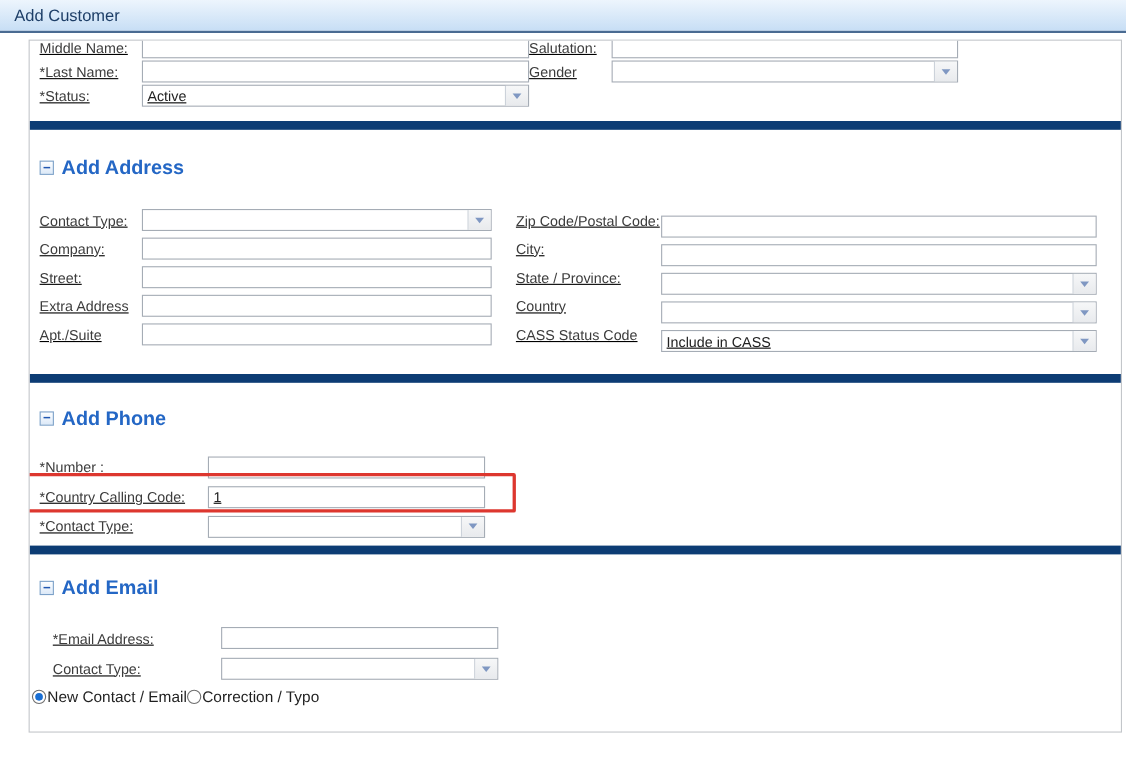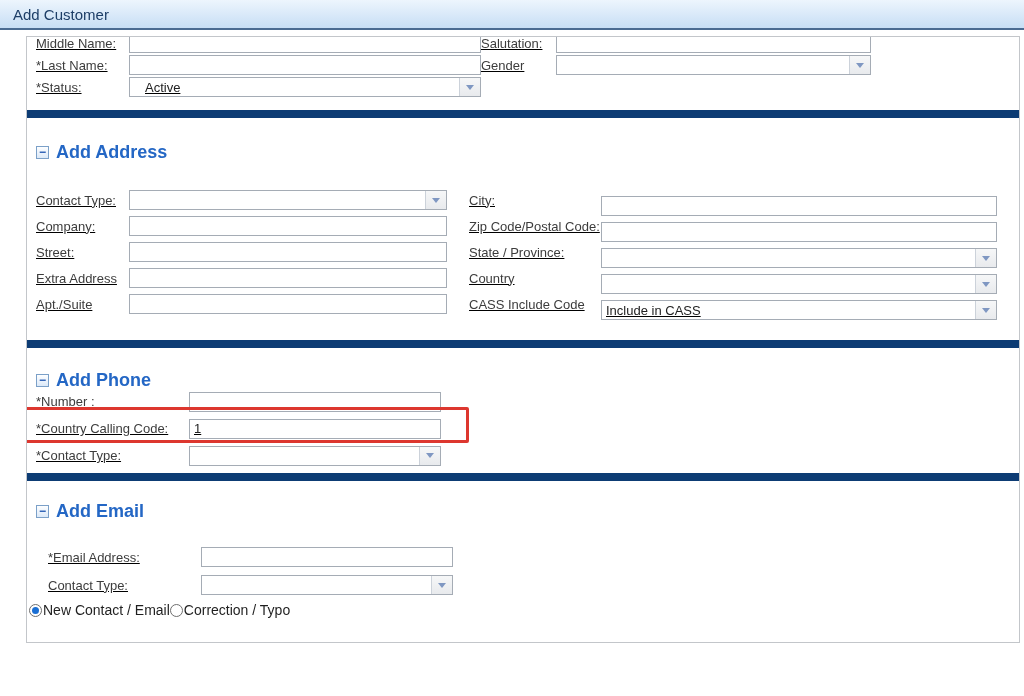--- a/index.html
+++ b/index.html
@@ -30,21 +30,21 @@
 
   .lw-top-l{ width:93px; }  .lw-top-r{ width:75px; }
   .lw-addr-l{ width:93px; } .lw-addr-r{ width:132px; }
   .lw-pe{ width:153px; }
 
   .tb{
     height:20px; border:1px solid #a5acb5; background:#fff;
     font-family:"Liberation Sans", sans-serif; font-size:13px;
     padding:1px 4px; color:#222;
   }
-  .w-top-l{ width:364px;padding-left:11px; } .w-top-r{ width:315px; }
+  .w-top-l{ width:364px; } .w-top-r{ width:315px; }
   .w-addr-l{ width:318px; } .w-addr-r{ width:396px;margin-top:12px; }
   .w-pe{ width:252px; }
 
   
   .select{
     height:20px; border:1px solid #a5acb5; background:#fff;
     display:flex; align-items:stretch;
   }
   .sel-val{ flex:1; font-size:13px; color:#222; padding:2px 4px; overflow:hidden; white-space:nowrap; }
   .sel-btn{
@@ -73,21 +73,21 @@
   .sec-head.em{ margin-top:22px; }
   .minus-box{
     width:13px; height:13px; flex:none;
     border:1px solid #7ba0c8; background:linear-gradient(#fdfeff,#dce9f8);
     color:#2056b0; font-size:12px; font-weight:bold; line-height:10px;
     text-align:center; cursor:pointer;
   }
   .sec-title{ margin-left:7px; color:#2467c5; font-size:18px; font-weight:bold; }
 
   .addr-rows{ margin-top:27px; }
-  .phone-rows{ }
+  .phone-rows{ margin-top:23px; }
   .email-rows{ margin-top:24px; }
 
   
   .hl-wrap{ position:relative; }
   .red-box{
     position:absolute; left:-32px; top:-8px; width:465px; height:36px;
     border:3px solid #dd372f; border-radius:2px; pointer-events:none; z-index:5;
   }
 
   
@@ -177,47 +177,47 @@
         <span class="lbl lw-addr-l">Extra Address</span>
         <input class="tb w-addr-l" value="" style="">
       </div>
       <div class="row">
         <span class="lbl lw-addr-l">Apt./Suite</span>
         <input class="tb w-addr-l" value="" style="">
       </div>
     </div>
     <div>
       <div class="row">
+        <span class="lbl lw-addr-r">Zip Code/Postal Code:</span>
+        <input class="tb w-addr-r" value="" style="">
+      </div>
+      <div class="row">
         <span class="lbl lw-addr-r">City:</span>
         <input class="tb w-addr-r" value="" style="">
       </div>
       <div class="row">
-        <span class="lbl lw-addr-r">Zip Code/Postal Code:</span>
-        <input class="tb w-addr-r" value="" style="">
-      </div>
-      <div class="row">
         <span class="lbl lw-addr-r">State / Province:</span>
         <div class="select w-addr-r">
           <span class="sel-val"></span>
           <span class="sel-btn">
               <i class="tri"></i>
             </span>
         </div>
       </div>
       <div class="row">
         <span class="lbl lw-addr-r">Country</span>
         <div class="select w-addr-r">
           <span class="sel-val"></span>
           <span class="sel-btn">
               <i class="tri"></i>
             </span>
         </div>
       </div>
       <div class="row">
-        <span class="lbl lw-addr-r">CASS Include Code</span>
+        <span class="lbl lw-addr-r">CASS Status Code</span>
         <div class="select w-addr-r">
           <span class="sel-val">Include in CASS</span>
           <span class="sel-btn">
               <i class="tri"></i>
             </span>
         </div>
       </div>
     </div>
   </div>
 

